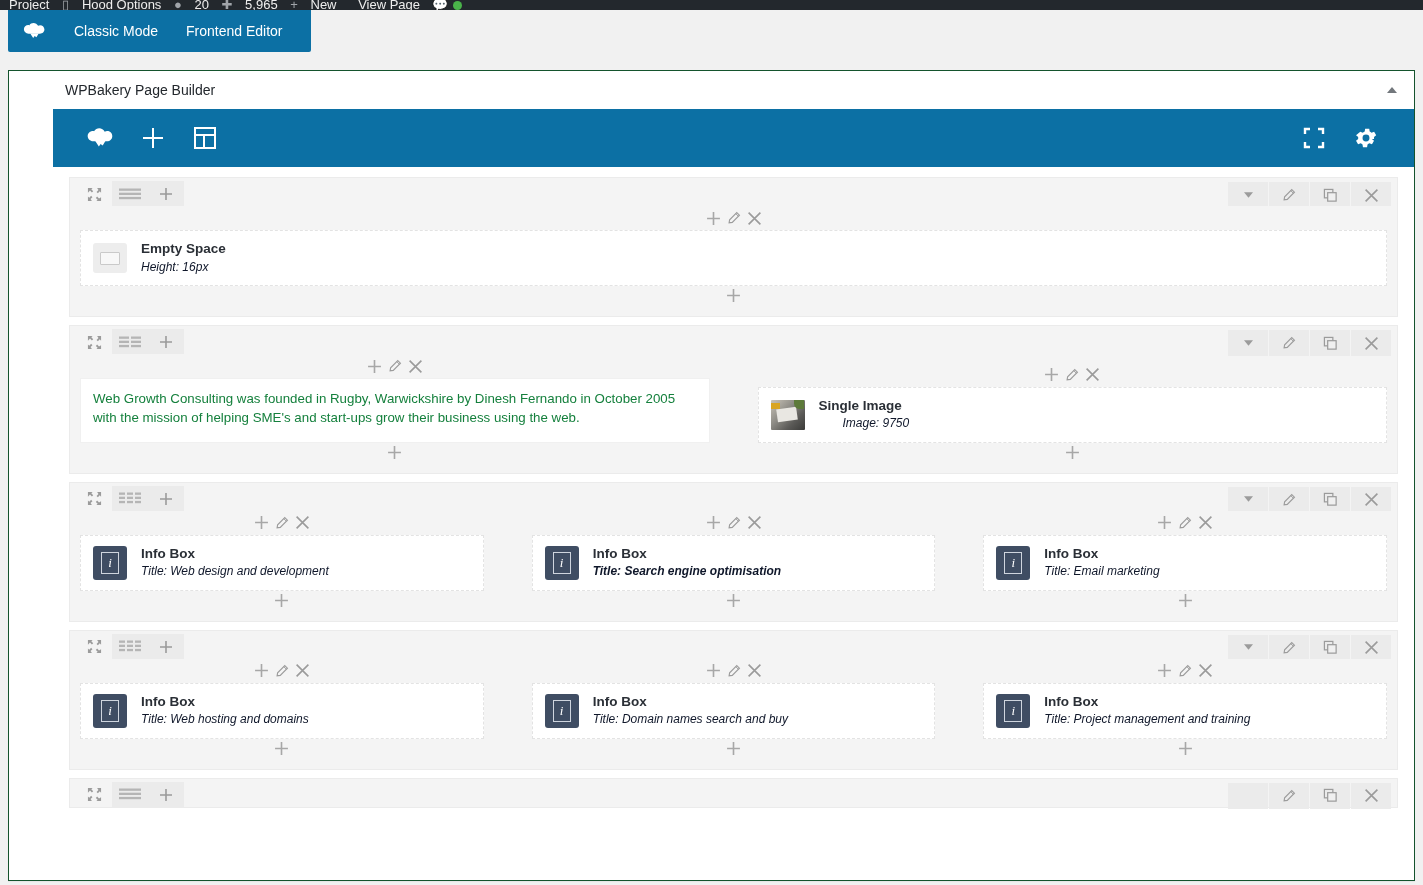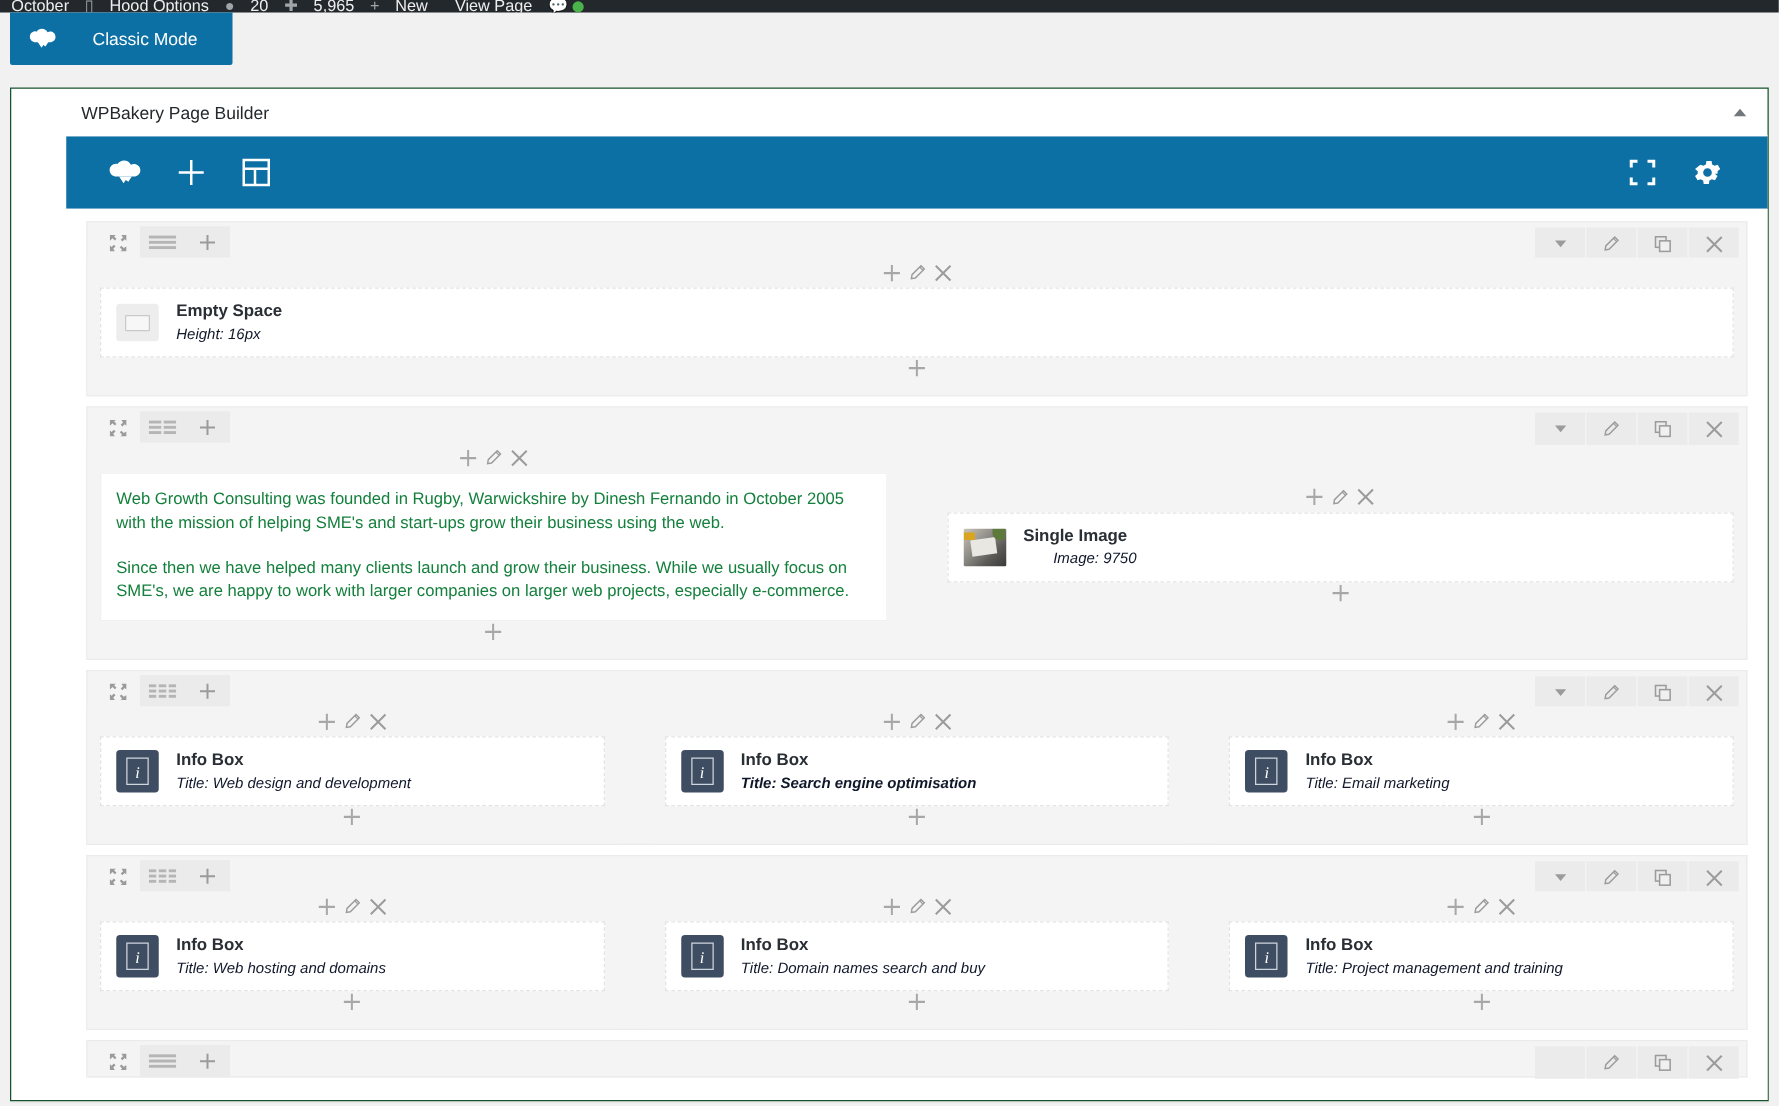--- a/index.html
+++ b/index.html
@@ -115,21 +115,21 @@
     display: flex; align-items: center;
   }
   .ctl-r {
     width: 40px; height: 26px;
     background: #ebebeb;
     display:flex; align-items:center; justify-content:center;
     margin-left: 1px; cursor: pointer;
   }
 
   
-  .vc-cols { display: flex; padding: 0 0 0 0; align-items: center; }
+  .vc-cols { display: flex; padding: 0 0 0 0; align-items: flex-end; }
   .vc-col {
     background: #f4f4f4;
     position: relative;
     padding: 0 0 6px 0;
     margin-right: 28px;
   }
   .vc-col:last-child { margin-right: 0; }
   .vc-col-controls {
     display:flex; align-items:center; justify-content:center;
     height: 24px; gap: 6px;
@@ -212,21 +212,21 @@
     display:flex; align-items:center; justify-content:center;
     width: 18px; height: 22px; border: 1px solid #cfd5de;
     color: #fff; font-family: "Liberation Serif", serif;
     font-size: 13px; font-style: italic; line-height: 1;
   }
 </style>
 </head>
 <body>
 
 <div class="adminbar">
-  <span class="ab-item">October</span>
+  <span class="ab-item">Project</span>
   <span class="ab-ico">▯</span>
   <span class="ab-item">Hood Options</span>
   <span class="ab-ico">●</span>
   <span class="ab-item">20</span>
   <span class="ab-ico">✚</span>
   <span class="ab-item">5,965</span>
   <span class="ab-ico">+</span>
   <span class="ab-item">New</span>
   <span class="ab-item">View Page</span>
   <span class="ab-ico">💬</span>
@@ -234,20 +234,21 @@
 </div>
 
 <div class="mode-bar">
   <div class="mode-logo">
     <svg width="26" height="20" viewBox="0 0 26 20" aria-hidden="true">
       <path fill="#ffffff" d="M7.2 4.4c2.1-3.6 7.3-3.1 8.9.4 2.6-1.5 6.2.3 6.3 3.5.1 2.6-2 4.4-4.4 4.4H6.5c-2.6 0-4.6-2-4.6-4.4 0-2.4 2.1-4.3 4.6-4.2.2 0 .5 0 .7.3z"></path>
       <path fill="#ffffff" d="M8.2 12.6h8.5l-2.3 3.6-1.7-1.2-1.5 2.1-3-4.5z"></path>
     </svg>
   </div>
   <div class="mode-tab active">Classic Mode</div>
+  <div class="mode-tab">Frontend Editor</div>
 </div>
 
 <div class="metabox">
 
   <div class="metabox-head">
     <div class="metabox-title">WPBakery Page Builder</div>
     <div class="metabox-toggle">
       <span class="caret-up"></span>
     </div>
   </div>
@@ -436,21 +437,20 @@
                 </svg>
               </span>
               <span class="mini">
                 <svg width="15" height="15" viewBox="0 0 14 14" aria-hidden="true">
     <path stroke="#9b9b9b" stroke-width="1.5" d="M1.5 1.5l11 11M12.5 1.5l-11 11"></path>
                 </svg>
               </span>
             </div>
             <div class="vc-textblock">
               <p>Web Growth Consulting was founded in Rugby, Warwickshire by Dinesh Fernando in October 2005 with the mission of helping SME's and start-ups grow their business using the web.</p>
-              <p>Since then we have helped many clients launch and grow their business. While we usually focus on SME's, we are happy to work with larger companies on larger web projects, especially e-commerce.</p>
             </div>
             <div class="el-addbottom"><svg width="15" height="15" viewBox="0 0 14 14" aria-hidden="true">
     <path stroke="#a7a7a7" stroke-width="1.5" d="M7 1v12M1 7h12"></path>
               </svg></div>
           </div>
           <div class="vc-col" style="flex: 1 1 0px;">
             <div class="vc-col-controls">
               <span class="mini">
                 <svg width="15" height="15" viewBox="0 0 14 14" aria-hidden="true">
     <path stroke="#a7a7a7" stroke-width="1.5" d="M7 1v12M1 7h12"></path>

